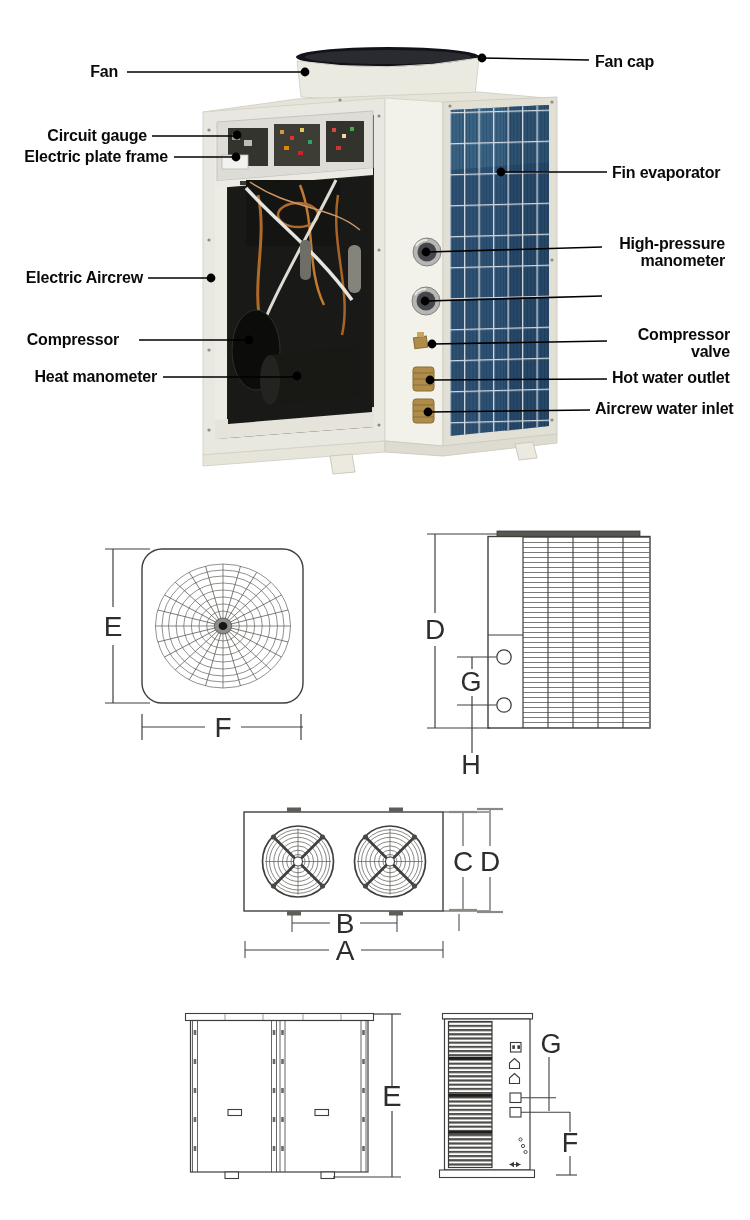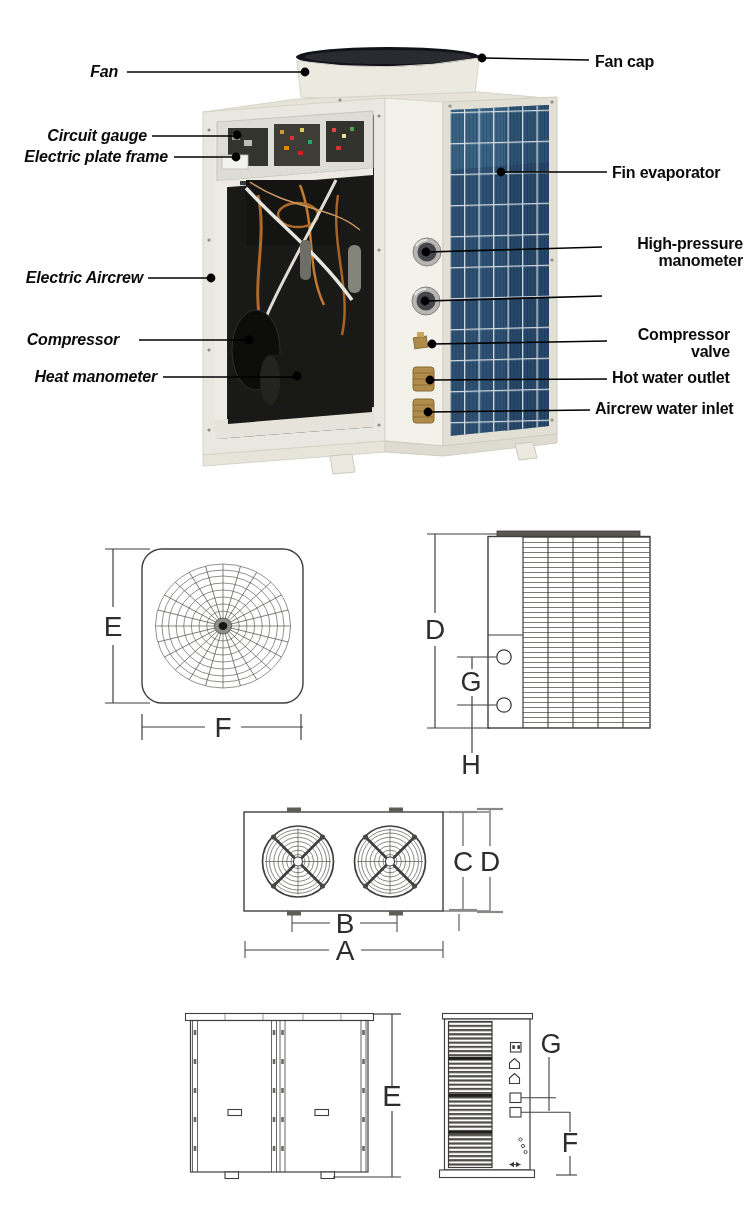--- a/index.html
+++ b/index.html
@@ -1,20 +1,20 @@
 <!DOCTYPE html>
 <html><head>
 <meta charset="utf-8">
 <style>
   html,body{margin:0;padding:0;background:#ffffff;}
   .page{position:relative;width:750px;height:1220px;background:#fff;overflow:hidden;
         font-family:"Liberation Sans",sans-serif;}
   .layer{position:absolute;left:0;}
   .lbl{position:absolute;font:bold 16px/17px "Liberation Sans",sans-serif;color:#0a0a0a;letter-spacing:-0.2px;}
-  .lbl.l{white-space:nowrap;text-align:right;font-style:italic;}
+  .lbl.l{white-space:nowrap;text-align:right;}
   .lbl.r{text-align:right;}
   .two{width:118px;}
   .dim{font-family:"Liberation Sans",sans-serif;fill:#2d2d2d;text-anchor:middle;}
   .s27{font-size:27px;}
   .s28{font-size:28px;}
   .s29{font-size:29px;}
   .dl{stroke:#3f3f3f;fill:none;}
   .dt{stroke:#8a8a85;fill:none;}
   .cl{stroke:#000;stroke-width:1.6;}
 </style>
@@ -181,21 +181,21 @@
 
   <div class="lbl l" style="right:632px;top:63px">Fan</div>
   <div class="lbl l" style="right:603px;top:127px">Circuit gauge</div>
   <div class="lbl l" style="right:582px;top:148px">Electric plate frame</div>
   <div class="lbl l" style="right:607px;top:269px">Electric Aircrew</div>
   <div class="lbl l" style="right:631px;top:331px">Compressor</div>
   <div class="lbl l" style="right:593px;top:368px">Heat manometer</div>
 
   <div class="lbl r" style="left:595px;top:53px">Fan cap</div>
   <div class="lbl r" style="left:612px;top:164px">Fin evaporator</div>
-  <div class="lbl r two" style="left:625px;top:235px">High-pressure manometer</div>
+  <div class="lbl r two" style="left:607px;top:235px">High-pressure manometer</div>
   <div class="lbl r two" style="left:612px;top:326px">Compressor valve</div>
   <div class="lbl r" style="left:612px;top:369px">Hot water outlet</div>
   <div class="lbl r" style="left:595px;top:400px">Aircrew water inlet</div>
 
   <svg class="layer" style="top:500px" width="750" height="720" viewBox="0 500 750 720">
     <defs>
       <pattern id="finHatch" width="6" height="5" patternUnits="userSpaceOnUse">
         <path d="M0,2.5 H6" stroke="#6b6b66" stroke-width="0.9" fill="none"></path>
       </pattern>
       <pattern id="louvH" width="8" height="4.2" patternUnits="userSpaceOnUse">

